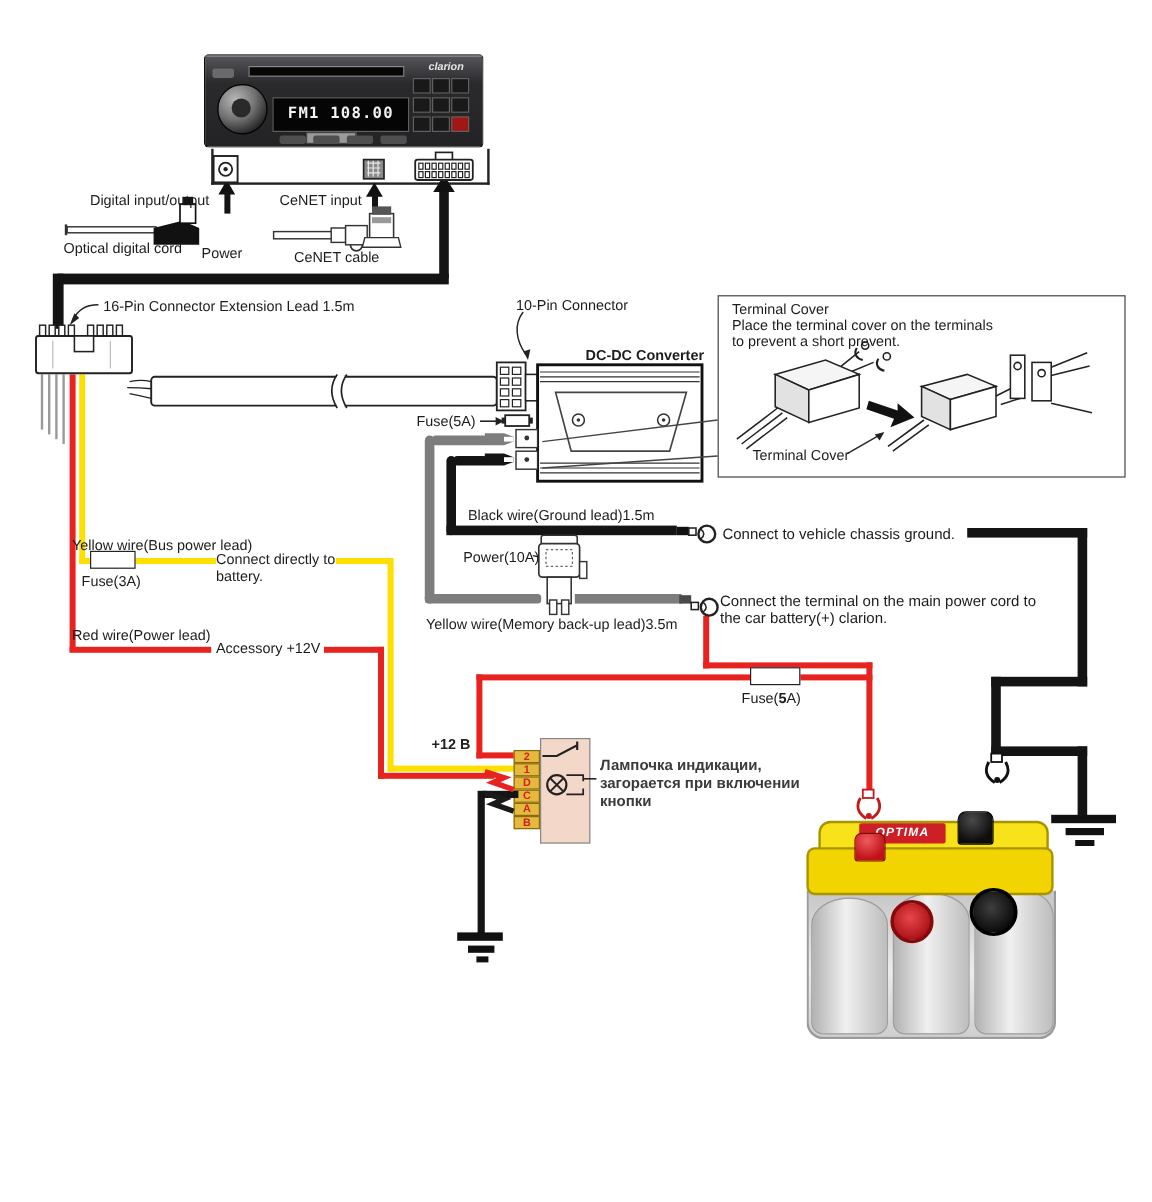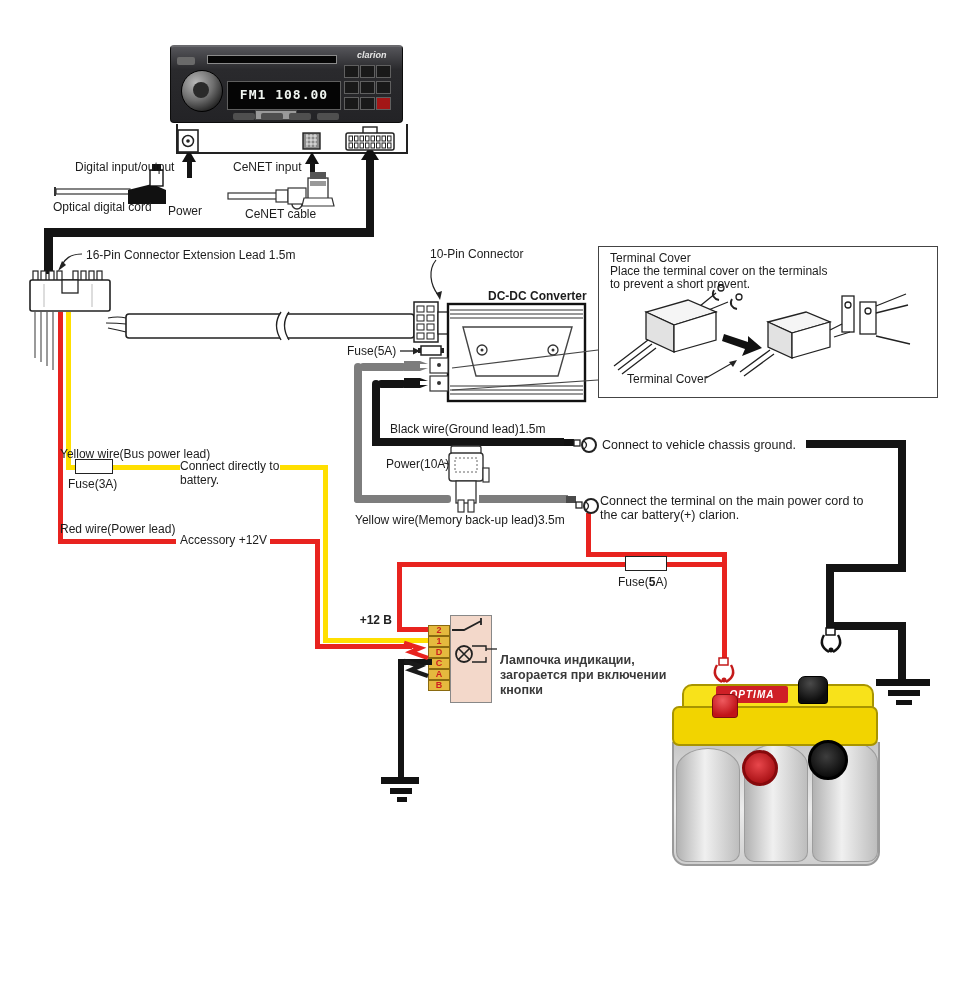--- a/index.html
+++ b/index.html
@@ -410,19 +410,19 @@
   <div class="t" style="left:180px;top:459px;">Connect directly to</div>
   <div class="t" style="left:180px;top:473px;">battery.</div>
 
   <div class="t" style="left:60px;top:522px;">Red wire(Power lead)</div>
   <div class="t" style="left:180px;top:533px;">Accessory +12V</div>
   <div class="t" style="left:618px;top:575px;">
     <span>Fuse(</span><b>5</b><span>A)</span>
   </div>
   <div class="t" style="left:352px;top:613px;width:40px;text-align:right;font-weight:bold;color:#222;">+12 В</div>
 
-  <div class="abs" style="left:500px;top:631px;font:600 12.5px/15px 'Liberation Sans',sans-serif;color:#3a3a3a;margin-top:22px;">
+  <div class="abs" style="left:500px;top:631px;font:600 12.5px/15px 'Liberation Sans',sans-serif;color:#3a3a3a;">
     <span style="display:block">Лампочка индикации,</span>
     <span style="display:block">загорается при включении</span>
     <span style="display:block">кнопки</span>
   </div>
 
 </div>
 
 </body></html>

